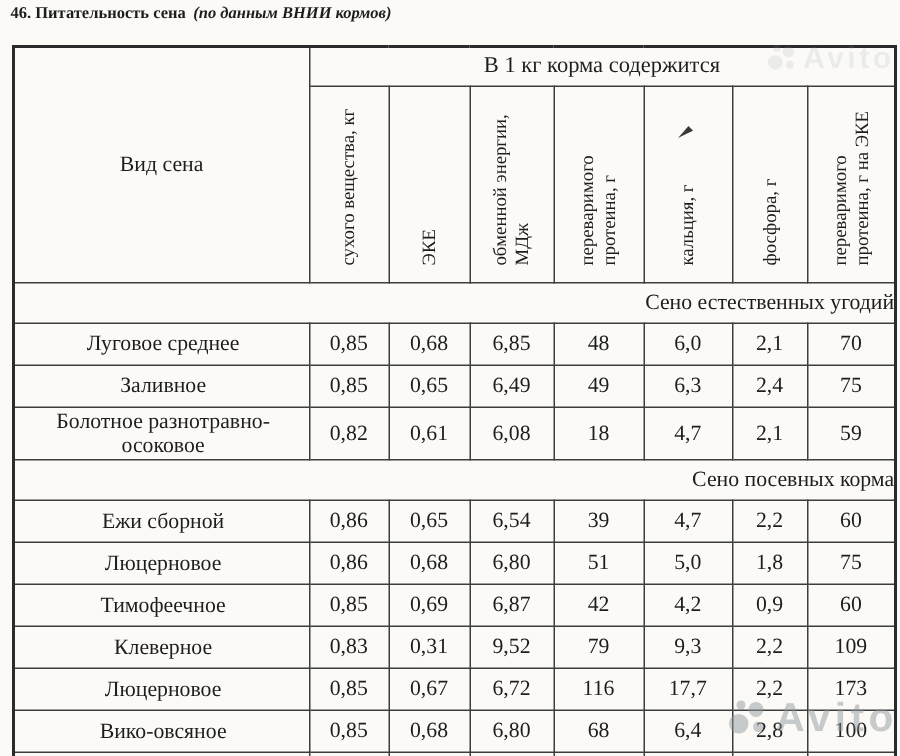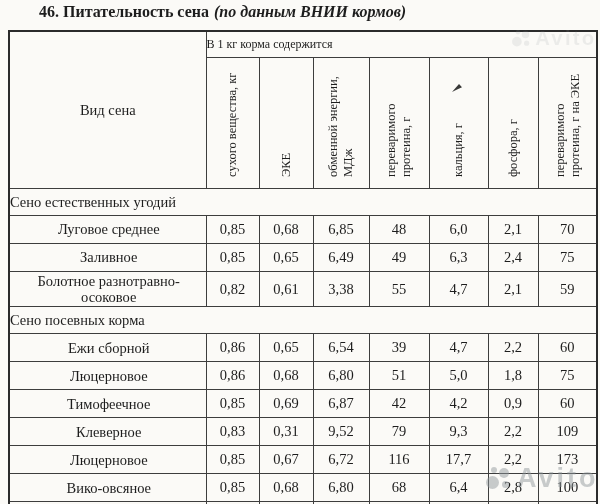--- a/index.html
+++ b/index.html
@@ -6,52 +6,52 @@
   body {
     width:600px; height:504px;
     background:#fbfaf7;
     font-family:"Liberation Serif","DejaVu Serif",serif;
     color:#1d1d1d;
     position:relative;
     overflow:hidden;
   }
   .page-title {
     position:absolute; left:7px; top:3px;
-    font-size:16px; font-weight:bold; white-space:nowrap;margin-left:32px;
+    font-size:11px; font-weight:bold; white-space:nowrap;
   }
   .page-title .note { font-style:italic; margin-left:5px; }
 
   table.nutrition {
     position:absolute; left:8px; top:30px;
     width:588px;
     border-collapse:collapse; table-layout:fixed;
     border:2px solid #2b2b2b;
   }
   .nutrition th, .nutrition td {
     border:1px solid #3d3d3d;
     font-weight:normal;
     padding:0;
     color:#1d1d1d;
   }
-  .group-th { height:25px; font-size:12px; text-align:left;margin-top:44px; }
+  .group-th { height:25px; font-size:15px; text-align:center;margin-top:44px; }
   .corner-th { font-size:14.5px; text-align:center;margin-top:38px; }
   .vert-th { height:130px; vertical-align:middle; text-align:center; padding:2px 1px 6px; }
   .vert {
     display:inline-block;
     writing-mode:vertical-rl;
     transform:rotate(180deg);
     height:112px;
     font-size:12.5px;
     line-height:1.18;
     text-align:left;
   }
   tbody td { height:25px; font-size:14.5px; vertical-align:middle; }
   td.name-cell { text-align:center; padding:1px 4px 1px 6px; line-height:1.12; }
   td.num-cell  { text-align:center; }
-  tr.section-row td { height:26px; text-align:left; font-size:14.5px; }
+  tr.section-row td { height:26px; text-align:right; font-size:14.5px; }
 
   
   .ink-mark {
     position:absolute; left:452px; top:84px;
     width:10px; height:8px; background:#161616;
     clip-path:polygon(0 100%, 70% 0, 100% 40%, 40% 75%);
     opacity:.85;
   }
 
   
@@ -126,22 +126,22 @@
         <td class="num-cell">6,49</td>
         <td class="num-cell">49</td>
         <td class="num-cell">6,3</td>
         <td class="num-cell">2,4</td>
         <td class="num-cell">75</td>
       </tr>
       <tr>
         <td class="name-cell">Болотное разнотравно-осоковое</td>
         <td class="num-cell">0,82</td>
         <td class="num-cell">0,61</td>
-        <td class="num-cell">3,38</td>
-        <td class="num-cell">55</td>
+        <td class="num-cell">6,08</td>
+        <td class="num-cell">18</td>
         <td class="num-cell">4,7</td>
         <td class="num-cell">2,1</td>
         <td class="num-cell">59</td>
       </tr>
       <tr class="section-row">
         <td colspan="8">Сено посевных корма</td>
       </tr>
       <tr>
         <td class="name-cell">Ежи сборной</td>
         <td class="num-cell">0,86</td>

